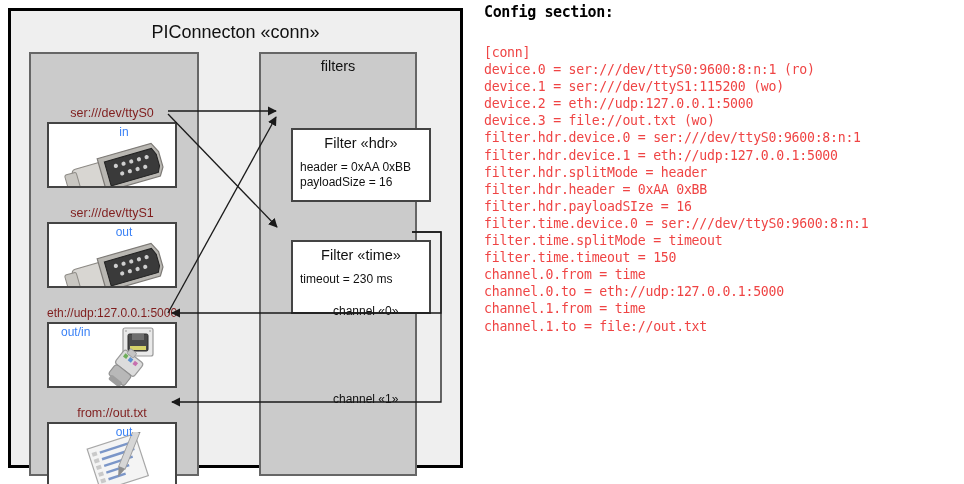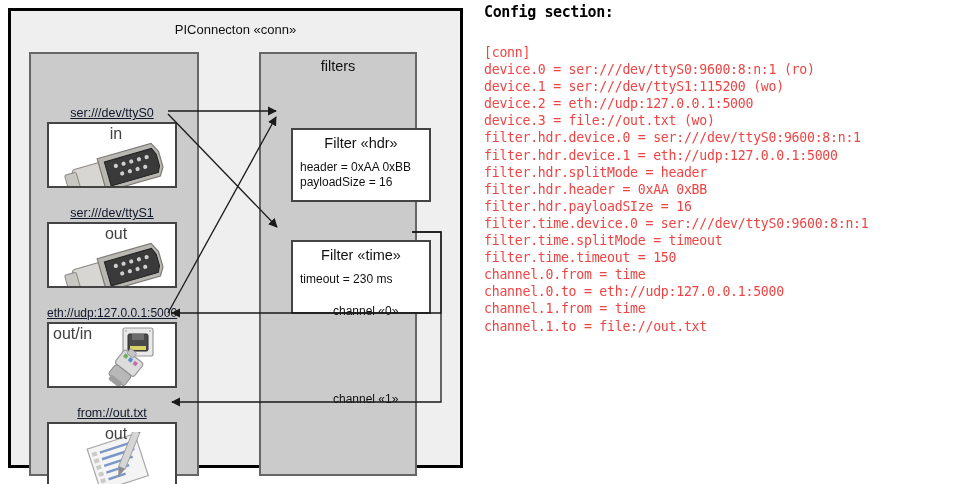--- a/index.html
+++ b/index.html
@@ -34,21 +34,21 @@
     border: 3px solid #000000;
     box-sizing: border-box;
   }
 
   .panel-title {
     position: absolute;
     left: 0;
     top: 11px;
     width: 100%;
     text-align: center;
-    font-size: 13px;
+    font-size: 18px;
     color: #111;
     white-space: nowrap;
   }
 
   .group-box {
     position: absolute;
     background: #cbcbcb;
     border: 2px solid #666666;
     box-sizing: border-box;
   }
@@ -75,42 +75,41 @@
   }
 
   
   .device {
     position: absolute;
     left: 16px;
     width: 130px;
   }
   .device-label {
     font-size: 12.5px;
-    color: #0f172a;
+    color: #7f1d1d;
     text-align: center;
     white-space: nowrap;
     margin-bottom: 2px;
-    text-decoration: underline;
   }
   .device-card {
     position: relative;
     height: 66px;
     background: #ffffff;
     border: 2px solid #444444;
     box-sizing: border-box;
     overflow: hidden;
   }
   .device-dir {
     position: absolute;
     top: 1px;
-    left: 4px;
+    left: 12px;
     width: 100%;
     text-align: center;
-    font-size: 16px;
-    color: #404040;
+    font-size: 12px;
+    color: #3b82f6;
     z-index: 3;
     pointer-events: none;
   }
   .device-dir.left-align {
     text-align: left;
     padding-left: 0;
     width: auto;
   }
   .device-icon {
     position: absolute;

